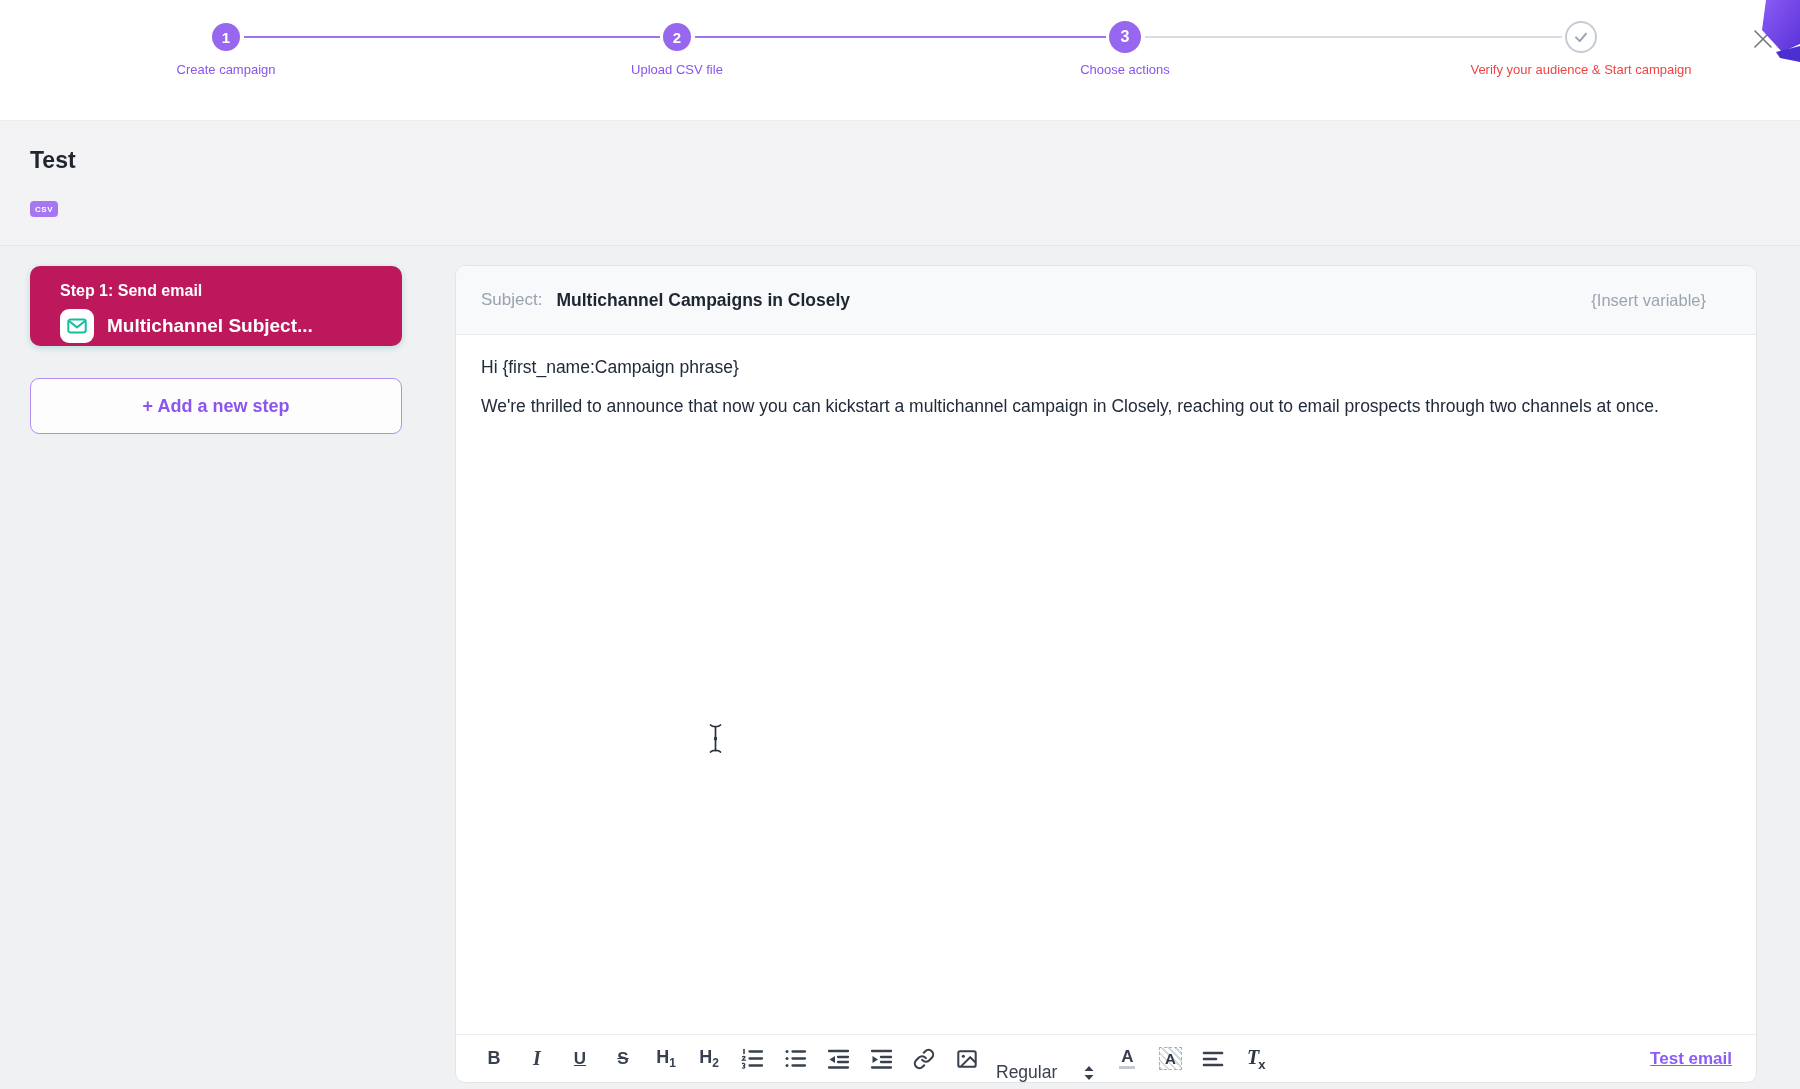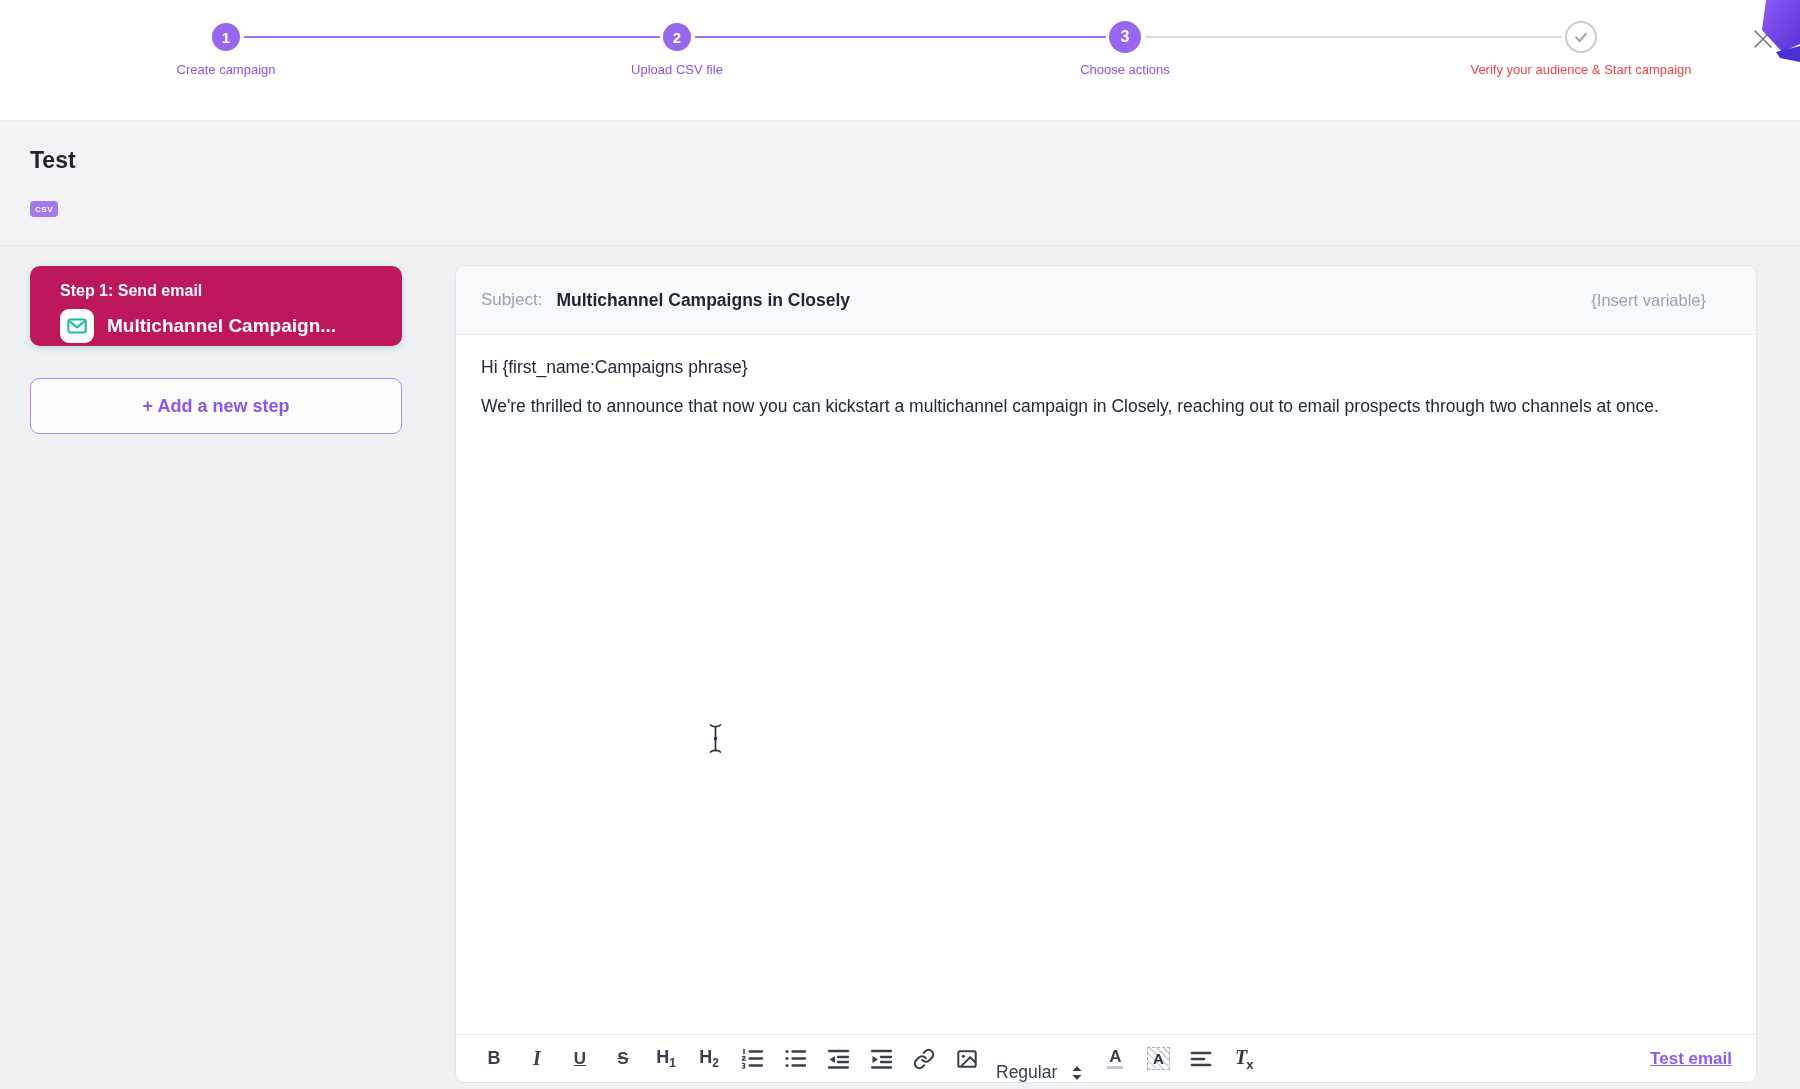--- a/index.html
+++ b/index.html
@@ -128,21 +128,21 @@
     display: flex; align-items: center; justify-content: center;
     margin-right: 15px; cursor: pointer; color: #39404e;
     font-family: "Liberation Sans", sans-serif; flex: none;
   }
   .tb-letter { font-size: 18px; font-weight: bold; color: #39404e; }
   .tb-italic { font-family: "Liberation Serif", serif; font-style: italic; font-size: 20px; }
   .tb-underline { text-decoration: underline; font-weight: bold; font-size: 17px; }
   .tb-strike { text-decoration: line-through; font-weight: bold; font-size: 17px; }
   .tb-sub { font-size: 12px; font-weight: bold; vertical-align: -4px; }
   .font-style-select {
-    display: flex; align-items: center; gap: 14px; margin-right: 18px;
+    display: flex; align-items: center; gap: 26px; margin-right: 18px;
     background: transparent; border: none; cursor: pointer; flex: none; margin-top: 28px;
   }
   .font-style-value { font-size: 17.5px; color: #39404e; }
   .color-a {
     font-size: 17px; font-weight: bold; color: #39404e;
     border-bottom: 3px solid #c3c9cf; padding: 0 2px 1px 2px; line-height: 1;
   }
   .hl-a {
     font-size: 15px; font-weight: bold; color: #2f3745; line-height: 1;
     padding: 3px 5px; border: 1px dashed #aab1b9;
@@ -211,37 +211,37 @@
 
 <div class="step-card">
   <div class="step-card-title">Step 1: Send email</div>
   <div class="step-card-row">
     <div class="mail-icon-box">
       <svg width="22" height="22" viewBox="0 0 24 24" fill="none" stroke="#17bd9f" stroke-width="2.2" stroke-linecap="round" stroke-linejoin="round">
           <rect x="2.5" y="5" width="19" height="14" rx="2.5"></rect>
           <polyline points="4,7 12,13.5 20,7"></polyline>
         </svg>
     </div>
-    <div class="step-card-name">Multichannel Campaign...</div>
+    <div class="step-card-name">Multichannel Subject...</div>
   </div>
 </div>
 
 <button class="add-step-btn">+ Add a new step</button>
 
 <div class="editor-panel">
 
   <div class="subject-row">
     <span class="subject-label">Subject:</span>
     <span class="subject-value">Multichannel Campaigns in Closely</span>
     <span class="subject-spacer"></span>
     <span class="insert-variable">{Insert variable}</span>
   </div>
 
   <div class="editor-body">
-    <p>Hi {first_name:Campaigns phrase}</p>
+    <p>Hi {first_name:Campaign phrase}</p>
     <p>We're thrilled to announce that now you can kickstart a multichannel campaign in Closely, reaching out to email prospects through two channels at once.</p>
     <span class="text-cursor">
       <svg width="15" height="31" viewBox="0 0 15 31" fill="none" stroke="#2a313c" stroke-width="1.7" stroke-linecap="round">
         <path d="M2.5 2 C4.5 4.3 10.5 4.3 12.5 2"></path>
         <path d="M2.5 29 C4.5 26.7 10.5 26.7 12.5 29"></path>
         <line x1="7.5" y1="3.5" x2="7.5" y2="27.5"></line>
         <rect x="6.1" y="14" width="2.8" height="3.2" fill="#2a313c" stroke="none"></rect>
       </svg>
     </span>
   </div>

